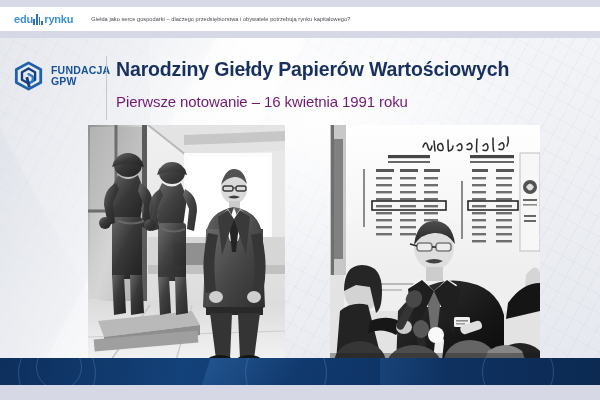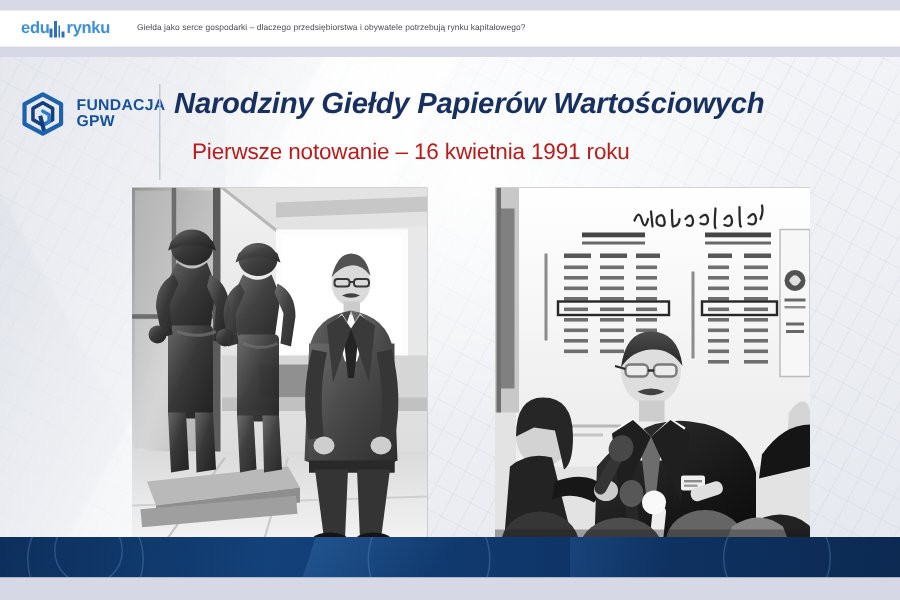--- a/index.html
+++ b/index.html
@@ -145,29 +145,28 @@
     position: absolute;
     left: 116px;
     top: 20px;
     width: 470px;
     font-size: 19.5px;
     font-weight: bold;
     color: #18305f;
     letter-spacing: -0.15px;
     z-index: 7;
     white-space: nowrap;
-    font-style: italic;
   }
   #slide-subtitle {
     position: absolute;
-    left: 128px;
+    left: 116px;
     top: 55px;
     width: 470px;
     font-size: 15px;
-    color: #b91c1c;
+    color: #701a75;
     letter-spacing: -0.1px;
     z-index: 7;
     white-space: nowrap;
   }
 
   
   .photo {
     position: absolute;
     overflow: hidden;
     z-index: 5;

